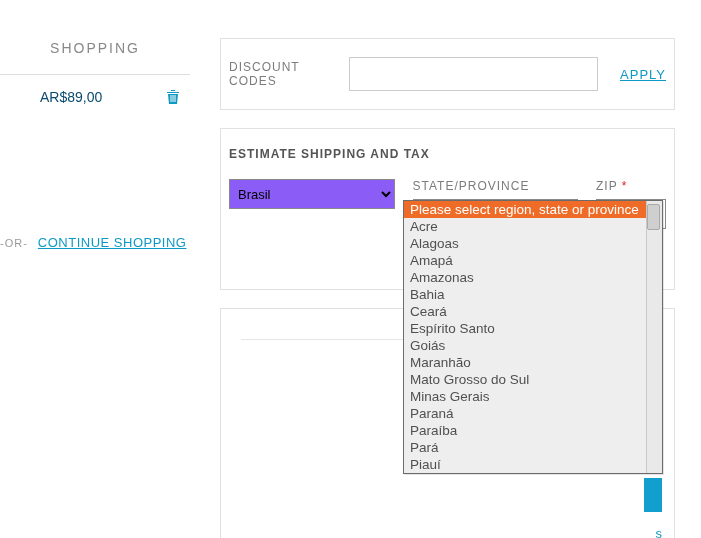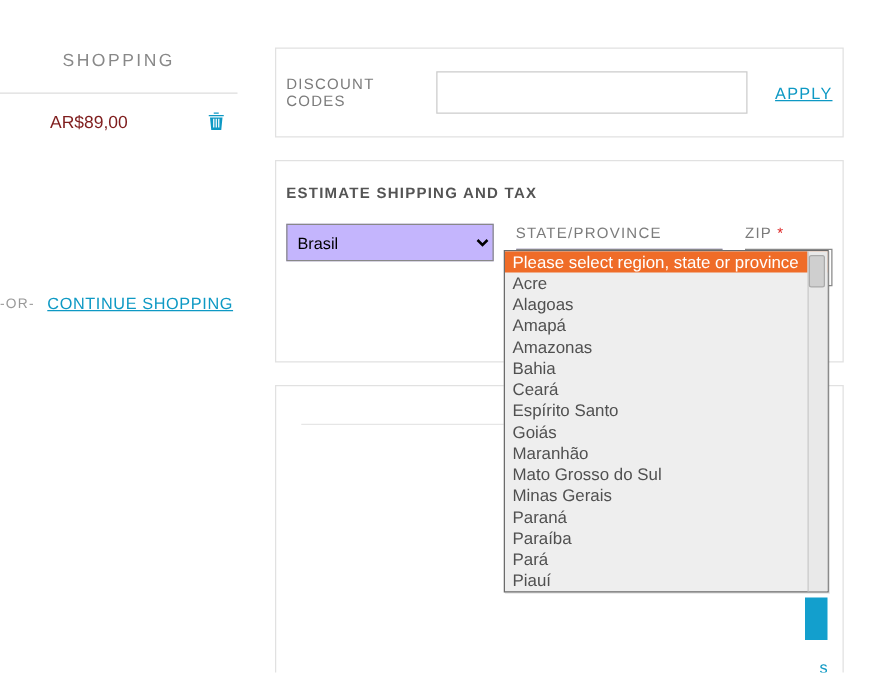--- a/index.html
+++ b/index.html
@@ -1,38 +1,38 @@
 <!DOCTYPE html>
 <html><head>
 <meta charset="utf-8">
 <style>
 html,body{margin:0;padding:0;font-family:Arial,Helvetica,sans-serif;font-size:14px;color:#333;background:#fff}
 .page{width:701px;height:538px;position:relative;overflow:hidden}
 .sidebar{position:absolute;left:0;top:30px;width:190px}
 .subtotal-label{font-size:14px;letter-spacing:2px;color:#888;text-align:center;padding:10px 0 18px}
 .subtotal-hr{border:0;border-top:1px solid #ddd;margin:0}
 .subtotal-row{display:flex;align-items:center;justify-content:space-between;padding:14px 10px 0 40px}
-.subtotal-price{color:#7f1d1d;font-size:14px}
+.subtotal-price{color:#0c4a6e;font-size:14px}
 .trash{width:14px;height:16px;display:block}
 .or-row{display:flex;align-items:center;margin-top:130px;font-size:11px;color:#999}
 .or{letter-spacing:1px;margin-right:10px}
 .continue{color:#0e99c4;text-decoration:underline;font-size:13px;letter-spacing:0.5px}
 .main{position:absolute;left:220px;top:38px;width:455px}
 .box{border:1px solid #e1e1e1;padding:18px 8px;margin-bottom:18px;background:#fff}
 .discount-row{display:flex;align-items:center}
 .discount-label{font-size:12px;letter-spacing:1px;color:#7c7c7c;flex:0 0 120px}
 .discount-input{flex:1;height:32px;border:1px solid #ccc;padding:0 6px;font-size:13px;margin-right:22px}
 .apply{color:#0e99c4;text-decoration:underline;font-size:13px;letter-spacing:1px;cursor:pointer}
 .est-title{font-size:12px;letter-spacing:1px;color:#545454;font-weight:bold;margin-bottom:18px}
 .field-row{display:flex;gap:18px}
 .field{flex:1;min-width:0}
 .field.zip{flex:0 0 70px}
 .field-label{font-size:12px;color:#7c7c7c;margin-bottom:6px;letter-spacing:1px;white-space:nowrap}
 .req{color:#d22}
-.sel,.zinput{width:100%;box-sizing:border-box;height:30px;border:1px solid #888;font-size:13px;padding:0 4px;background:#c4b5fd}
+.sel,.zinput{width:100%;box-sizing:border-box;height:30px;border:1px solid #888;font-size:13px;padding:0 4px;background:#8b5cf6}
 .sel{appearance:auto}
 .zinput{background:#fff}
 .totals-box{border:1px solid #e1e1e1;padding:30px 20px;height:190px;position:relative;display:flex;flex-direction:column;align-items:center}
 .totals-hr{width:100%;border:0;border-top:1px solid #e6e6e6;margin:0 0 22px}
 .grand{font-size:24px;letter-spacing:3px;color:#8b8b8b}
 .right-col{position:absolute;right:12px;top:20px;display:flex;flex-direction:column;align-items:flex-end;font-size:14px;color:#555}
 .right-col .line{margin-bottom:22px}
 .chip{border:1px solid #bdbdbd;background:#f5f5f5;font-size:15px;color:#555;padding:6px 8px;border-radius:2px;margin-top:18px}
 .bluebtn{background:#139fcd;width:18px;height:34px;margin-top:24px}
 .linkish{color:#0e99c4;font-size:13px;margin-top:14px}

